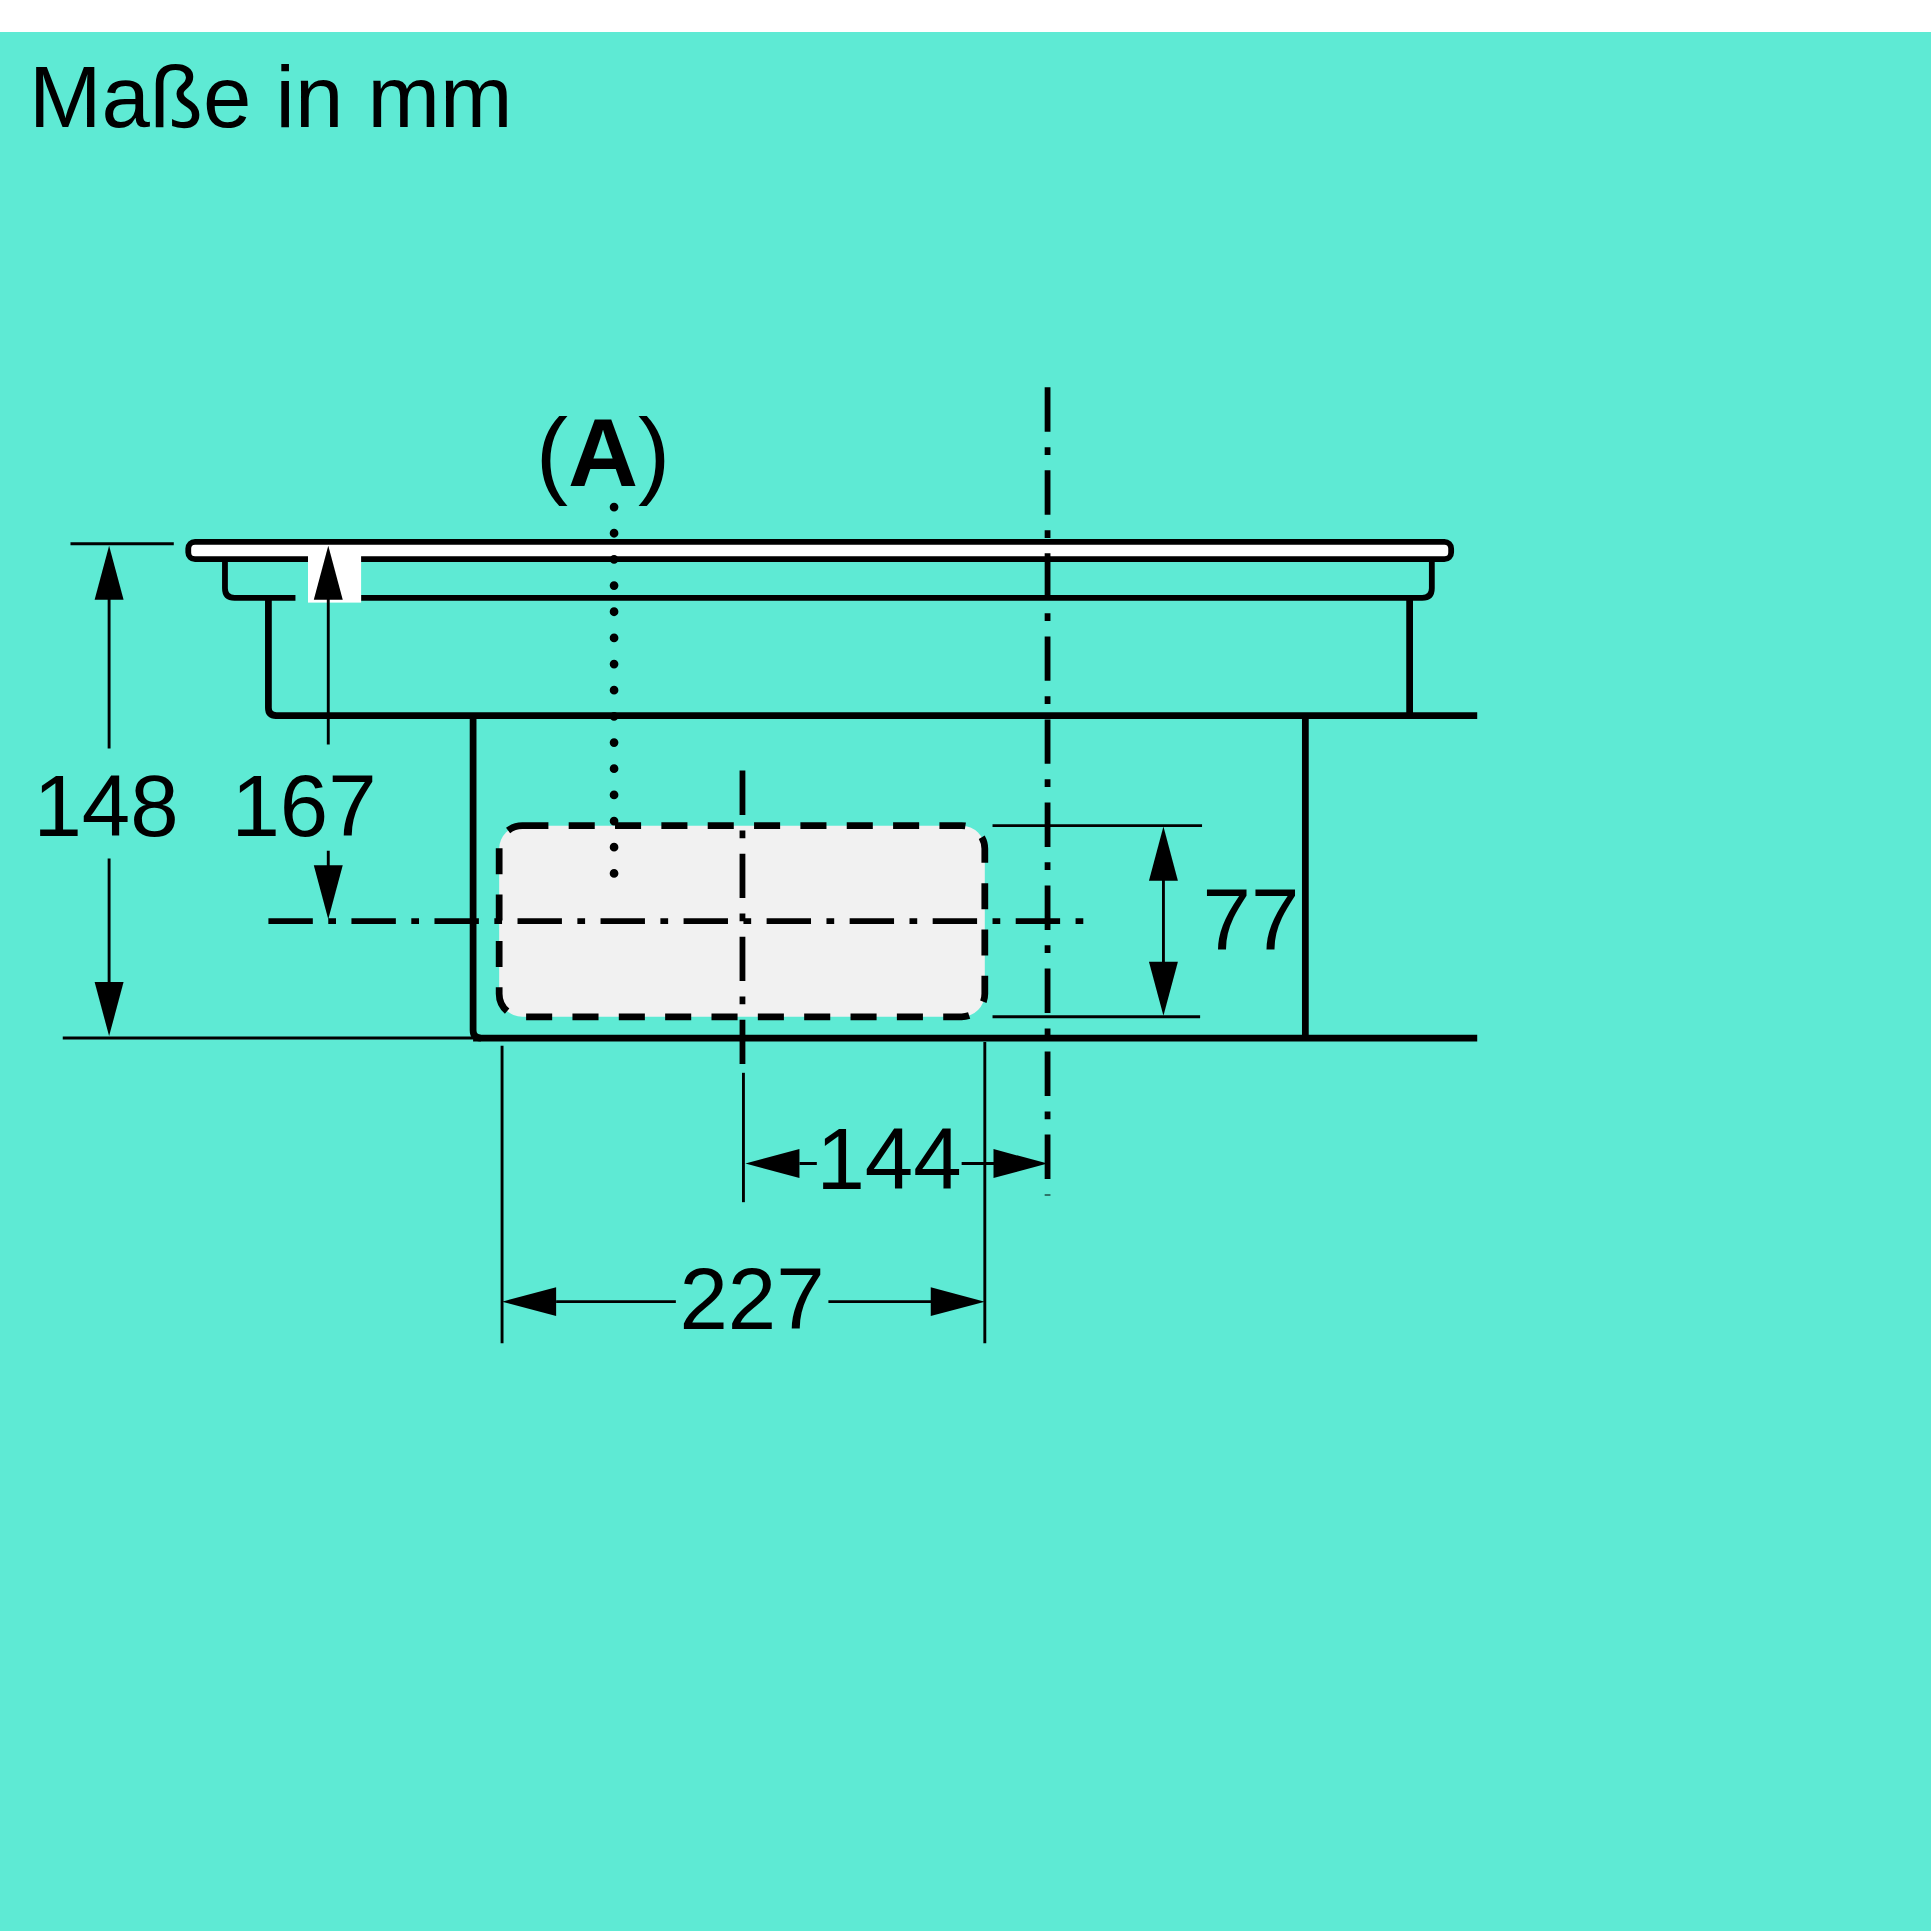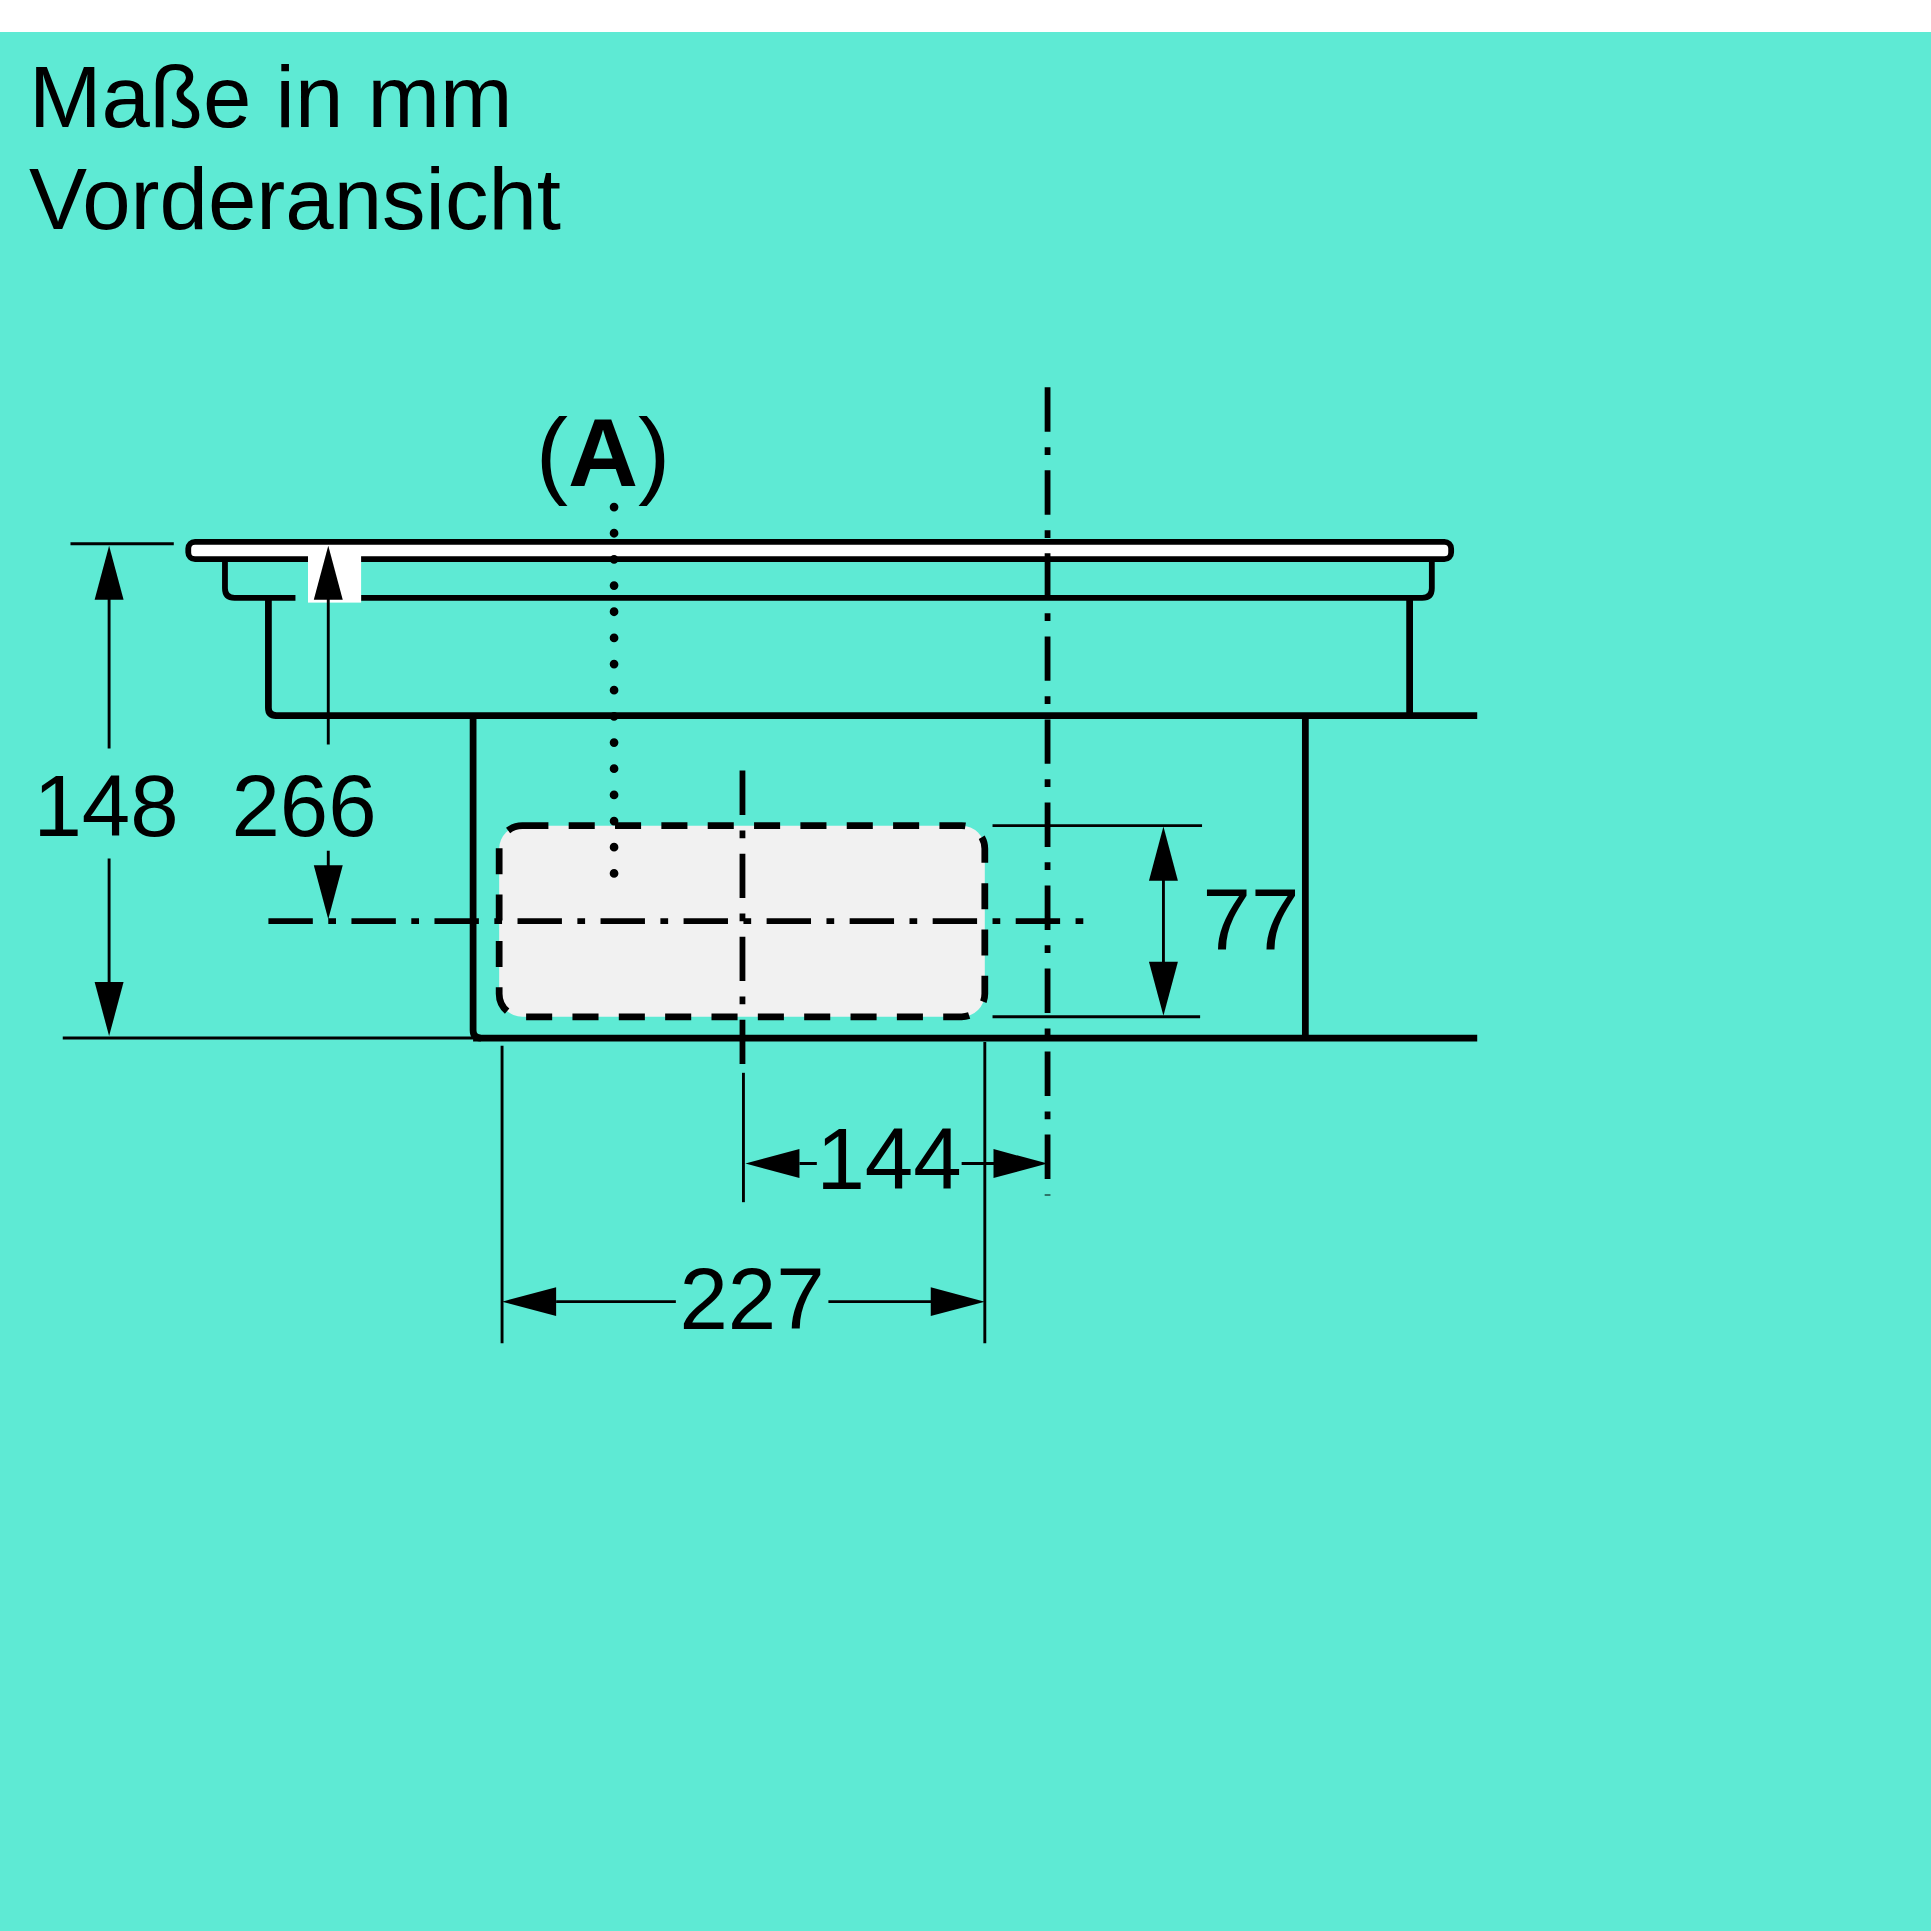--- a/index.html
+++ b/index.html
@@ -110,25 +110,24 @@
     </g>
 
     <g>
       <path d="M576 1315 L700 1315 M858 1315 L966 1315" stroke="#000" stroke-width="3" fill="none"></path>
       <polygon points="520,1315 576,1300 576,1330" fill="#000"></polygon>
       <polygon points="1020,1315 964,1300 964,1330" fill="#000"></polygon>
     </g>
   </svg>
 
   <div class="lbl t-units">Maße in mm</div>
-  <div class="lbl t-view">Vorderansicht</div>
 
   <div class="lbl amark"><span>(</span><b>A</b><span>)</span></div>
 
   <div class="lbl dim d223">148</div>
-  <div class="lbl dim d167">266</div>
+  <div class="lbl dim d167">167</div>
   <div class="lbl dim d94">77</div>
   <div class="lbl dim d144">144</div>
   <div class="lbl dim d227">227</div>
 
 
 </div>
 
 
 </body></html>

